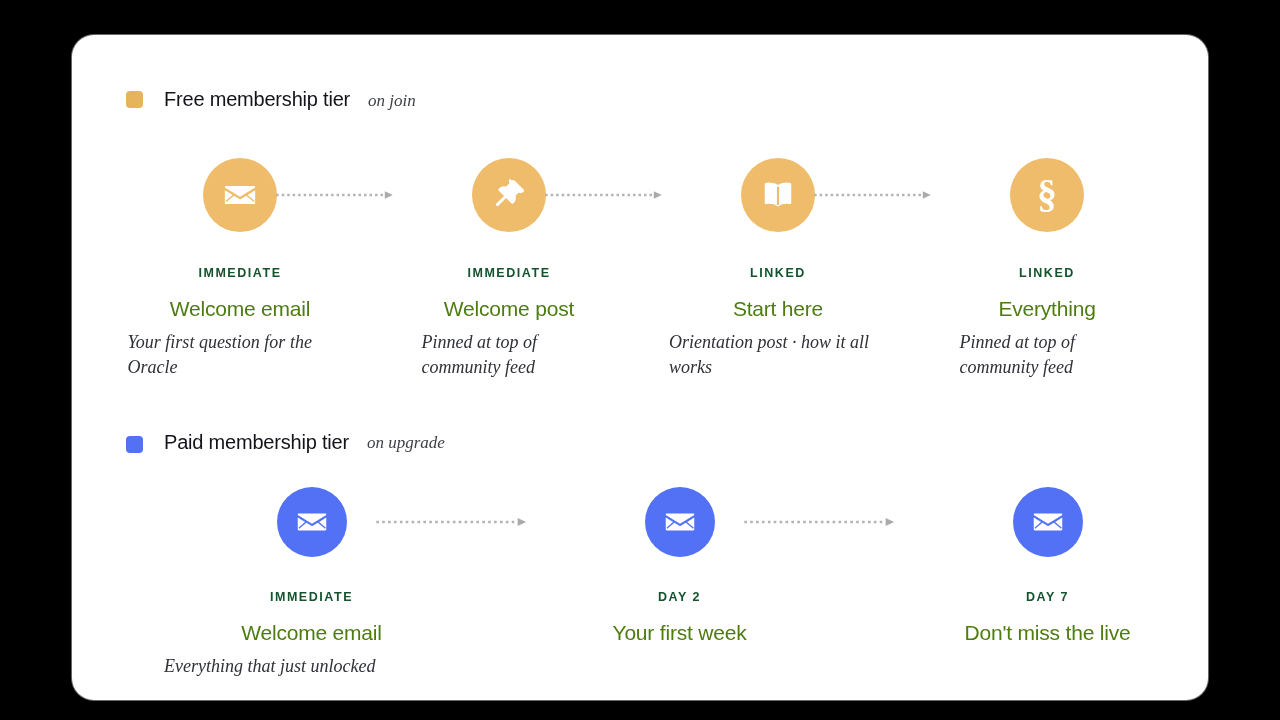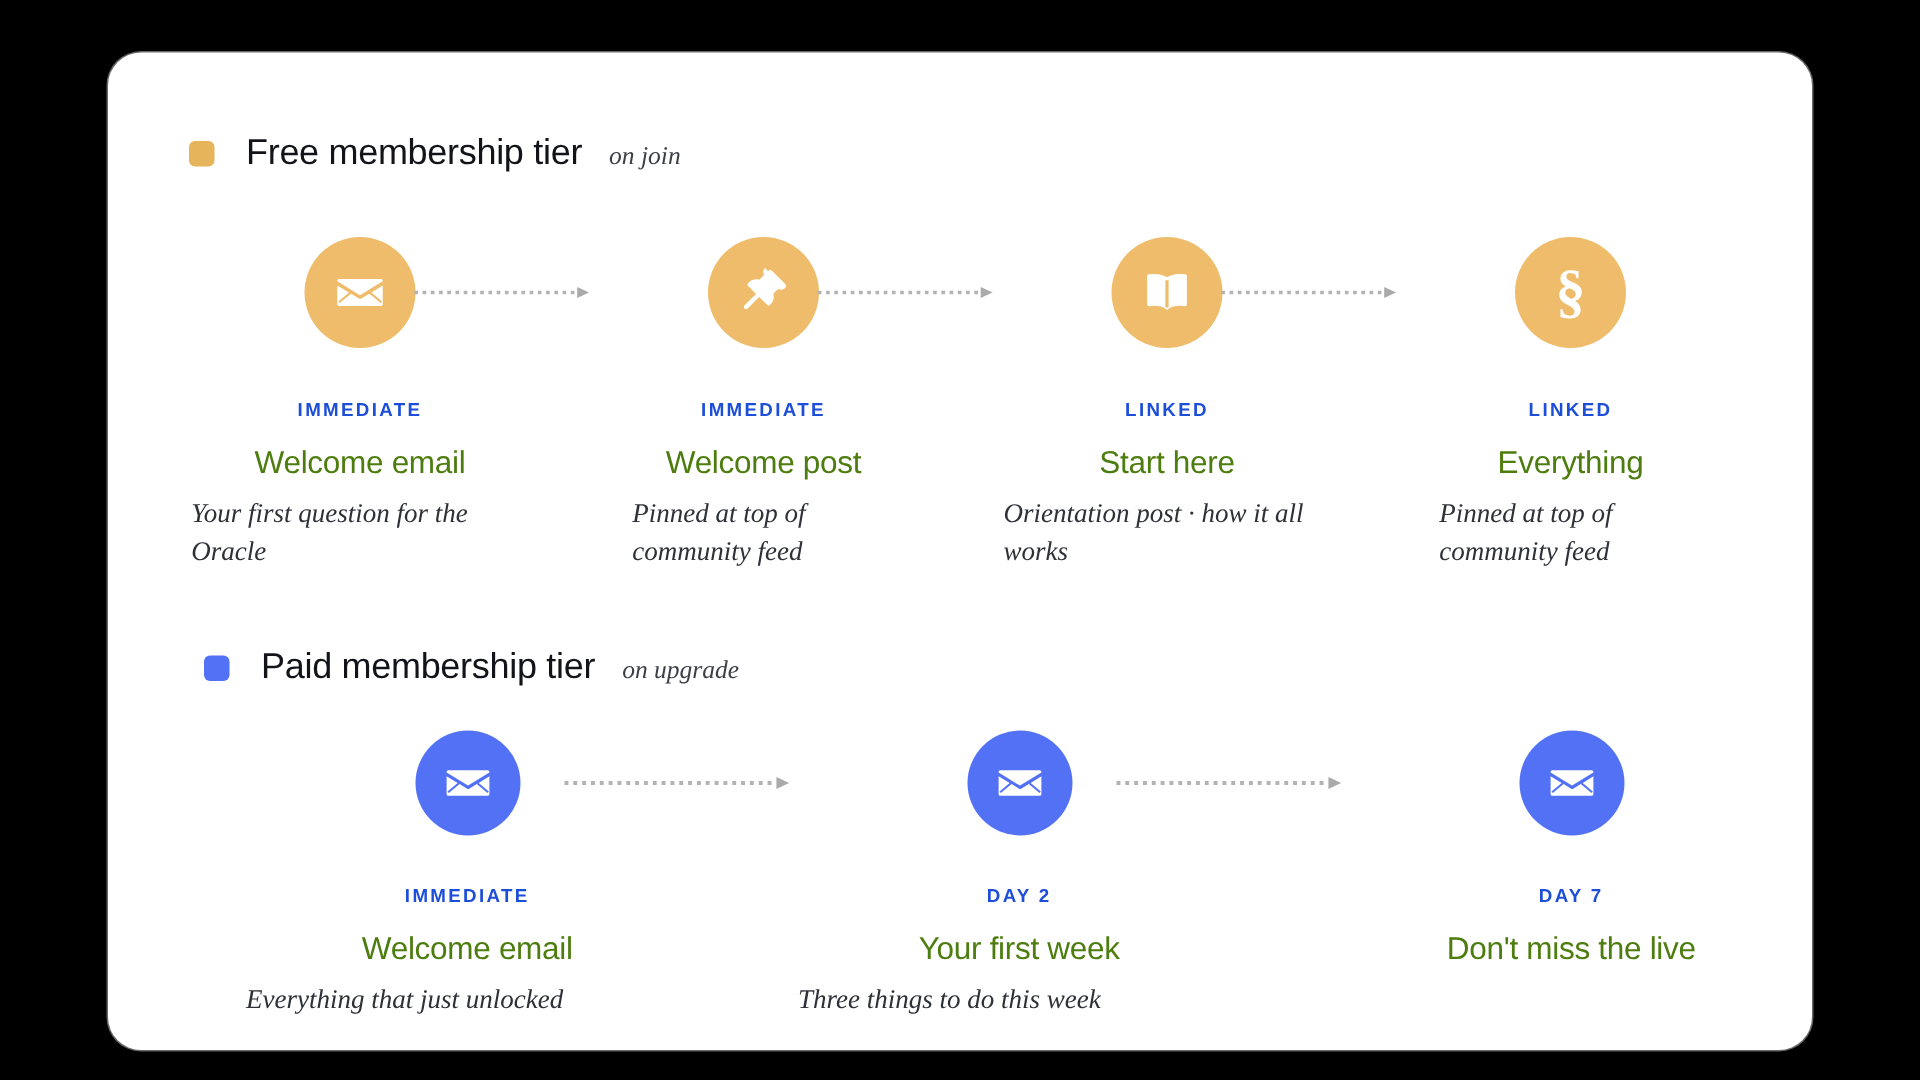--- a/index.html
+++ b/index.html
@@ -43,21 +43,21 @@
     border-radius: 4px;
     flex: 0 0 auto;
     position: relative;
     top: 2px;
   }
   .tier-swatch.amber { background: #e5b45b; }
   .tier-swatch.blue  { background: #5271f5; }
 
   .tier-title {
     font-family: "Liberation Sans", sans-serif;
-    font-size: 24px;
+    font-size: 20px;
     font-weight: 400;
     color: #13141a;
     letter-spacing: -0.2px;
     margin-left: 21px;
     white-space: nowrap;
   }
   .tier-trigger {
     font-family: "Liberation Serif", serif;
     font-style: italic;
     font-size: 17px;
@@ -90,21 +90,21 @@
   .node-circle.amber { background: #eebc6a; }
   .node-circle.blue  { background: #5271f5; }
 
   .node-circle svg { display: block; }
 
   .node-kicker {
     font-family: "Liberation Sans", sans-serif;
     font-size: 12.5px;
     font-weight: bold;
     letter-spacing: 1.55px;
-    color: #1d4ed8;
+    color: #14532d;
     text-transform: uppercase;
     white-space: nowrap;
   }
 
   .node-title {
     font-family: "Liberation Sans", sans-serif;
     font-size: 21px;
     font-weight: 400;
     color: #4d7c0f;
     letter-spacing: -0.2px;
@@ -209,21 +209,21 @@
         <div class="node-circle amber" style="width:74px;height:74px;">
           <span style="color:#ffffff;font-family:'Liberation Serif',serif;font-size:40px;font-weight:bold;line-height:1;position:relative;top:-1px;">§</span>
         </div>
         <div class="node-kicker" style="margin-top:34px;">LINKED</div>
         <div class="node-title" style="margin-top:17px;">Everything</div>
         <div class="node-desc" style="margin-top:9px;width:175px;">Pinned at top of community feed</div>
       </div>
 
     </div>
 
-    <div class="section-header" style="left:64px; top:396px;">
+    <div class="section-header" style="left:54px; top:396px;align-items:center;">
       <span class="tier-swatch blue"></span>
       <span class="tier-title">Paid membership tier</span>
       <span class="tier-trigger">on upgrade</span>
     </div>
 
     <div class="flow" style="left:92px; top:452px;">
 
       <div class="node" style="width:295px;">
         <div class="node-circle blue" style="width:70px;height:70px;">
           <span>
@@ -249,21 +249,20 @@
         <div class="node-circle blue" style="width:70px;height:70px;">
           <span>
             <svg width="32" height="32" viewBox="0 0 24 24" fill="#ffffff" aria-hidden="true">
               <path d="M2.2 5.6h19.6c.5 0 .9.4.9.9v.25L12 13.3 1.3 6.75V6.5c0-.5.4-.9.9-.9z"></path>
               <path d="M1.3 8.65v8.85c0 .5.4.9.9.9h19.6c.5 0 .9-.4.9-.9V8.65l-5.35 3.3 5.05 4.3-.62.73-5.4-4.43-3.77 2.32a1 1 0 01-1.04 0L7.8 12.55l-5.4 4.43-.62-.73 5.05-4.3L1.3 8.65z"></path>
             </svg>
           </span>
         </div>
         <div class="node-kicker" style="margin-top:33px;text-align:right;">DAY 2</div>
         <div class="node-title" style="margin-top:17px;">Your first week</div>
-        <div class="node-desc" style="margin-top:9px;width:295px;">Three things to do this week</div>
       </div>
 
       <div class="connector" style="height:70px;width:73px;">
         <svg width="240" height="12" viewBox="0 0 240 12" style="margin-left:-84px;">
           <line x1="2" y1="6" x2="216" y2="6" stroke="#b3b3b3" stroke-width="4" stroke-linecap="butt" stroke-dasharray="4 5"></line>
           <path d="M218 0 L231 6 L218 12 Z" fill="#aaaaaa"></path>
         </svg>
       </div>
 
       <div class="node" style="width:295px;">

